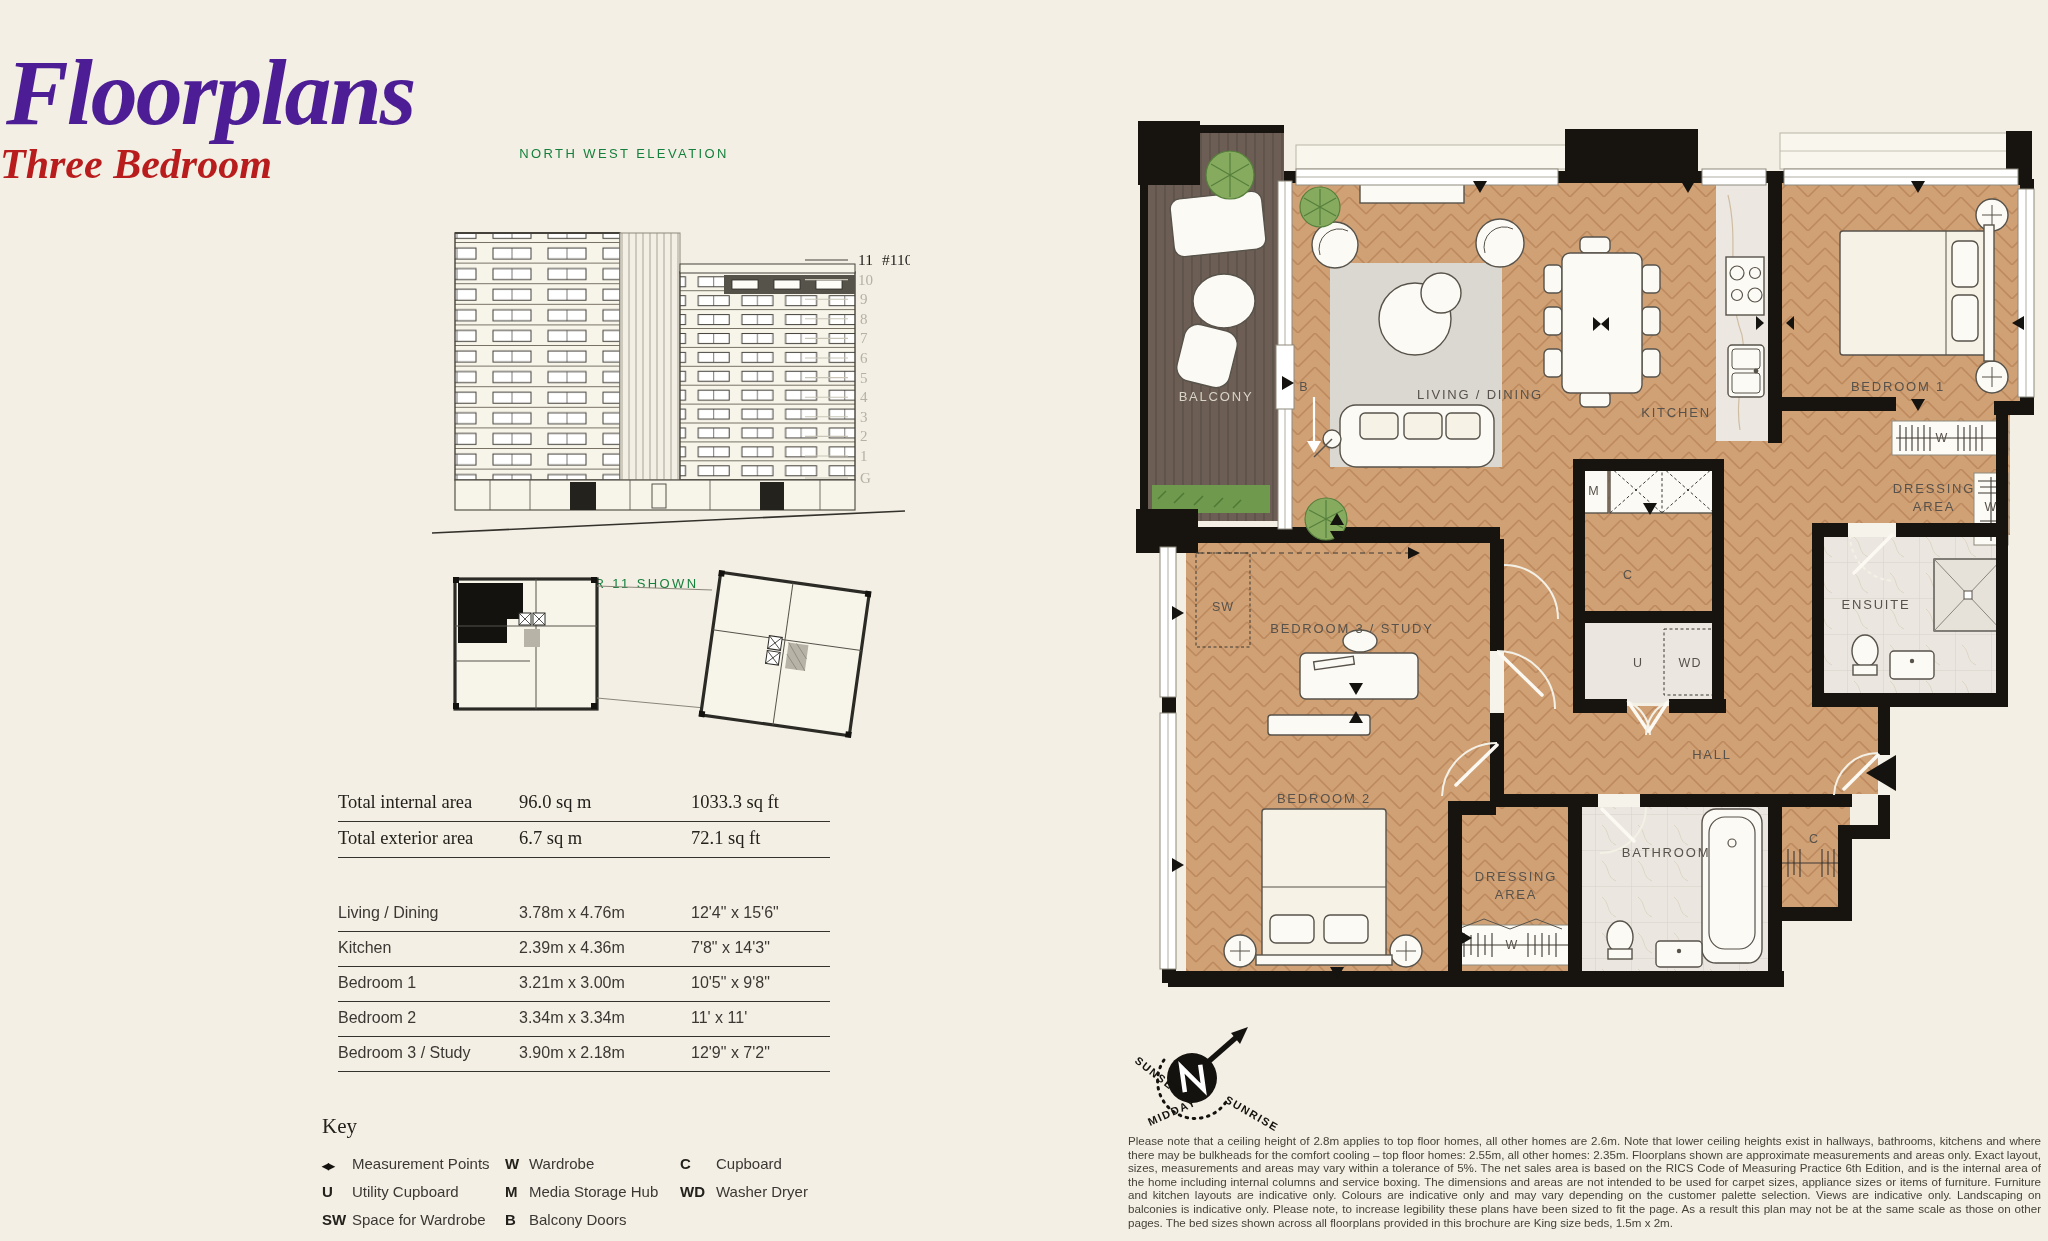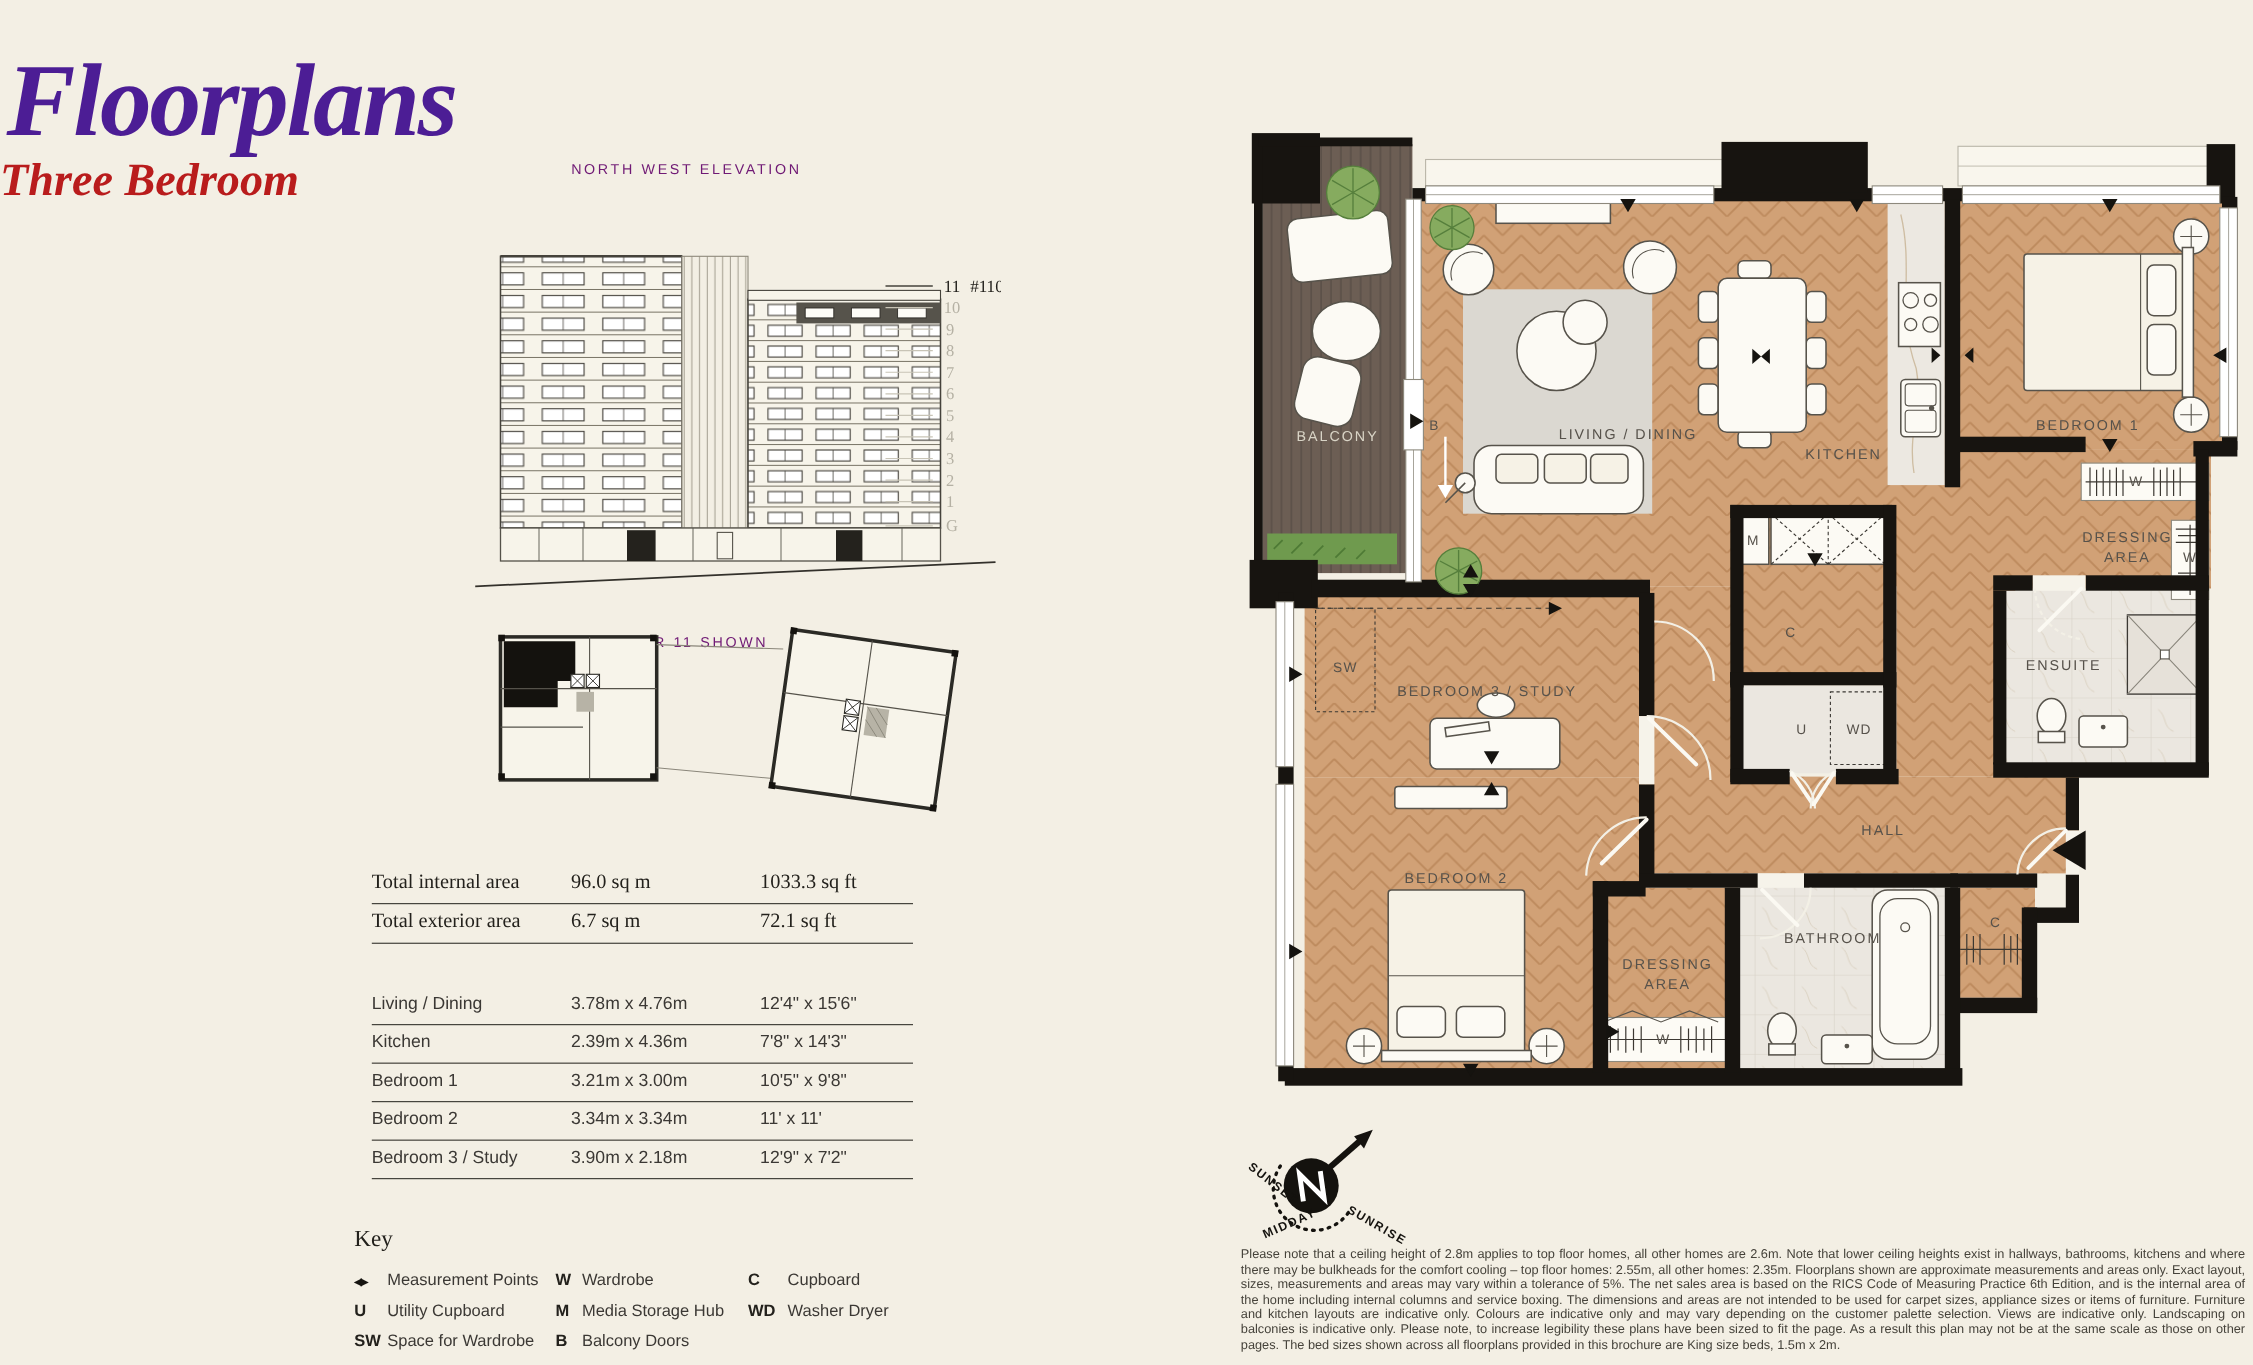--- a/index.html
+++ b/index.html
@@ -4,21 +4,21 @@
 <style>
   html,body{margin:0;padding:0;}
   body{width:2048px;height:1241px;background:#f3efe4;position:relative;overflow:hidden;
        font-family:"Liberation Sans",sans-serif;color:#1d1b17;}
   .abs{position:absolute;}
   
   .title{left:6px;top:-18px;font-family:"Liberation Serif",serif;font-style:italic;font-weight:700;
          font-size:94px;line-height:1;letter-spacing:-2px;color:#4c1d95;}
   .subtitle{left:0;top:142px;font-family:"Liberation Serif",serif;font-style:italic;font-weight:700;
             font-size:42px;line-height:1.08;color:#b91c1c;}
-  .secttl{width:400px;text-align:center;font-size:13px;letter-spacing:2.4px;color:#701a75;}
+  .secttl{width:400px;text-align:center;font-size:13px;letter-spacing:2.4px;color:#15803d;}
   
   .tbl{left:322px;width:492px;margin-left:16px;}
   .trow{display:grid;grid-template-columns:181px 172px 1fr;align-items:baseline;}
   .areas .trow{font-family:"Liberation Serif",serif;font-size:18.5px;color:#23211c;
                padding:6px 0 8px;border-bottom:1.6px solid #34322c;}
   .roomstb .trow{font-size:16px;color:#3b3834;padding:7px 0 9px;border-bottom:1px solid #34322c;}
   
   .key{left:322px;top:1114px;width:500px;}
   .key h3{margin:0 0 16px 0;font-family:"Liberation Serif",serif;font-weight:400;font-size:21px;color:#23211c;}
   .keygrid{display:grid;grid-template-columns:183px 175px 1fr;}

